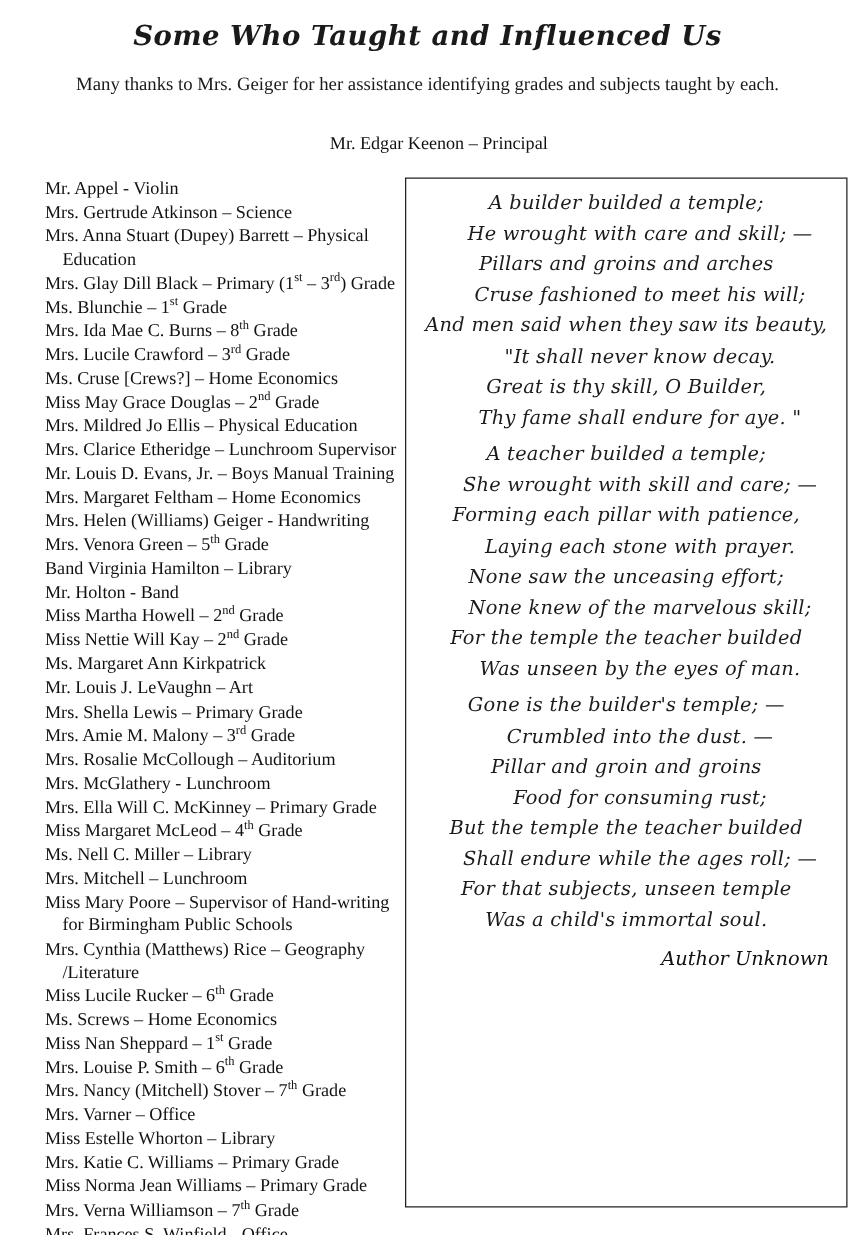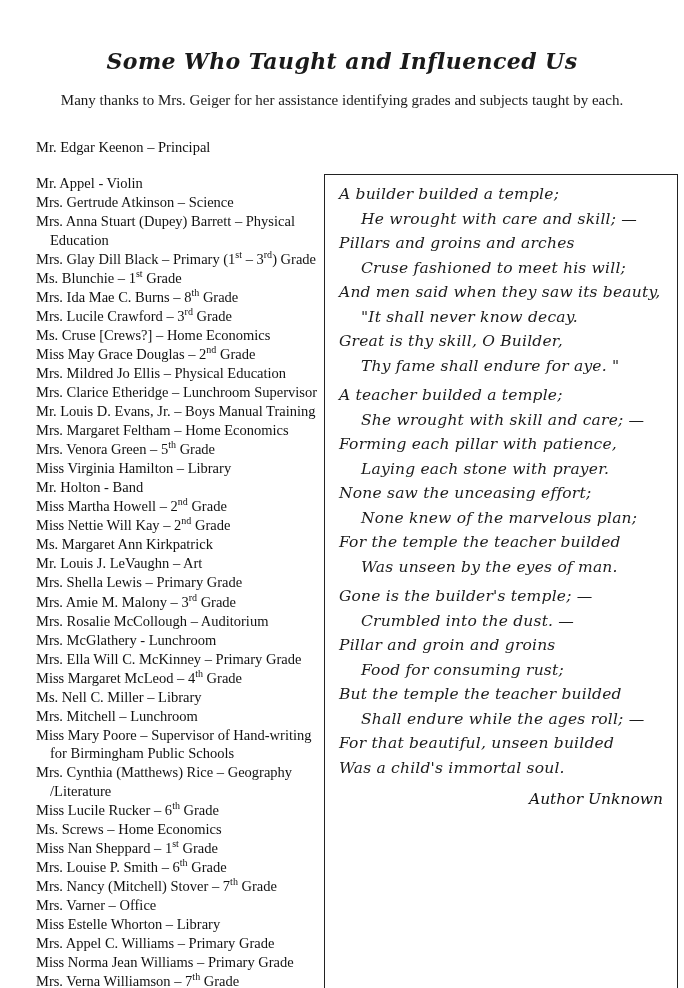--- a/index.html
+++ b/index.html
@@ -14,21 +14,20 @@
     font-family: "Liberation Serif", serif;
     color: #111111;
     overflow: hidden;
   }
   .page {
     position: relative;
     width: 684px;
     height: 768px;
     box-sizing: border-box;
     padding: 10px 18px 0 18px;
-    margin-top: 32px;
   }
   .title {
     text-align: center;
     font-family: "DejaVu Serif", serif;
     font-weight: bold;
     font-style: italic;
     font-size: 22px;
     letter-spacing: 0.4px;
     margin: 6px 0 0 0;
     color: #1a1a1a;
@@ -36,20 +35,21 @@
   .subtitle {
     text-align: center;
     font-size: 15px;
     margin-top: 18px;
     color: #1a1a1a;
   }
   .principal {
     margin-top: 30px;
     margin-left: 18px;
     font-size: 14.5px;
+    text-align: center;
   }
   .columns {
     position: relative;
     margin-top: 18px;
   }
   .list {
     position: absolute;
     left: 18px;
     top: 0;
     width: 285px;
@@ -87,20 +87,21 @@
     color: #1b1b1b;
     line-height: 1.0;
     letter-spacing: 0.2px;
   }
   .stanza {
     margin-bottom: 14px;
   }
   .pline {
     margin: 0 0 9px 0;
     white-space: pre-wrap;
+    text-align: center;
   }
   .indent1 { padding-left: 22px; }
   .author {
     text-align: right;
     padding-left: 30px;
     margin-top: 4px;
     font-family: "DejaVu Serif", serif;
     font-style: italic;
     font-size: 15.5px;
   }
@@ -125,22 +126,23 @@
         <div class="list-item"><span class="cont">Mrs. Glay Dill Black – Primary (1<sup>st</sup> – 3<sup>rd</sup>) Grade</span></div>
         <div class="list-item"><span class="cont">Ms. Blunchie – 1<sup>st</sup> Grade</span></div>
         <div class="list-item"><span class="cont">Mrs. Ida Mae C. Burns – 8<sup>th</sup> Grade</span></div>
         <div class="list-item"><span class="cont">Mrs. Lucile Crawford – 3<sup>rd</sup> Grade</span></div>
         <div class="list-item"><span class="cont">Ms. Cruse [Crews?] – Home Economics</span></div>
         <div class="list-item"><span class="cont">Miss May Grace Douglas – 2<sup>nd</sup> Grade</span></div>
         <div class="list-item"><span class="cont">Mrs. Mildred Jo Ellis – Physical Education</span></div>
         <div class="list-item"><span class="cont">Mrs. Clarice Etheridge – Lunchroom Supervisor</span></div>
         <div class="list-item"><span class="cont">Mr. Louis D. Evans, Jr. – Boys Manual Training</span></div>
         <div class="list-item"><span class="cont">Mrs. Margaret Feltham – Home  Economics</span></div>
+        <div class="list-item"><span class="cont">Mrs. Helen (Williams) Geiger - Handwriting</span></div>
         <div class="list-item"><span class="cont">Mrs. Venora Green – 5<sup>th</sup> Grade</span></div>
-        <div class="list-item"><span class="cont">Miss Virginia Hamilton – Library</span></div>
+        <div class="list-item"><span class="cont">Band Virginia Hamilton – Library</span></div>
         <div class="list-item"><span class="cont">Mr. Holton - Band</span></div>
         <div class="list-item"><span class="cont">Miss Martha Howell – 2<sup>nd</sup> Grade</span></div>
         <div class="list-item"><span class="cont">Miss Nettie Will Kay – 2<sup>nd</sup> Grade</span></div>
         <div class="list-item"><span class="cont">Ms. Margaret Ann Kirkpatrick</span></div>
         <div class="list-item"><span class="cont">Mr. Louis J. LeVaughn – Art</span></div>
         <div class="list-item"><span class="cont">Mrs. Shella Lewis – Primary Grade</span></div>
         <div class="list-item"><span class="cont">Mrs. Amie M. Malony – 3<sup>rd</sup> Grade</span></div>
         <div class="list-item"><span class="cont">Mrs. Rosalie McCollough – Auditorium</span></div>
         <div class="list-item"><span class="cont">Mrs. McGlathery - Lunchroom</span></div>
         <div class="list-item"><span class="cont">Mrs. Ella Will C. McKinney – Primary Grade</span></div>
@@ -149,21 +151,21 @@
         <div class="list-item"><span class="cont">Mrs. Mitchell – Lunchroom</span></div>
         <div class="list-item"><span class="cont">Miss Mary Poore – Supervisor of Hand-writing for Birmingham Public Schools</span></div>
         <div class="list-item"><span class="cont">Mrs. Cynthia (Matthews) Rice – Geography /Literature</span></div>
         <div class="list-item"><span class="cont">Miss Lucile Rucker – 6<sup>th</sup> Grade</span></div>
         <div class="list-item"><span class="cont">Ms. Screws – Home Economics</span></div>
         <div class="list-item"><span class="cont">Miss Nan Sheppard – 1<sup>st</sup> Grade</span></div>
         <div class="list-item"><span class="cont">Mrs. Louise P. Smith – 6<sup>th</sup> Grade</span></div>
         <div class="list-item"><span class="cont">Mrs. Nancy (Mitchell) Stover – 7<sup>th</sup> Grade</span></div>
         <div class="list-item"><span class="cont">Mrs. Varner – Office</span></div>
         <div class="list-item"><span class="cont">Miss Estelle Whorton – Library</span></div>
-        <div class="list-item"><span class="cont">Mrs. Appel C. Williams – Primary Grade</span></div>
+        <div class="list-item"><span class="cont">Mrs. Katie C. Williams – Primary Grade</span></div>
         <div class="list-item"><span class="cont">Miss Norma Jean Williams – Primary Grade</span></div>
         <div class="list-item"><span class="cont">Mrs. Verna Williamson – 7<sup>th</sup> Grade</span></div>
         <div class="list-item"><span class="cont">Mrs. Frances S. Winfield - Office</span></div>
       </div>
 
     <div class="poem-box">
       <div class="poem-inner" id="poem-inner">
           <div class="stanza">
             <div class="pline">A builder builded a temple;</div>
             <div class="pline indent1">He wrought with care and skill; —</div>
@@ -173,32 +175,32 @@
             <div class="pline indent1">"It shall never know decay.</div>
             <div class="pline">Great is thy skill, O Builder,</div>
             <div class="pline indent1">Thy fame shall endure for aye. "</div>
           </div>
           <div class="stanza">
             <div class="pline">A teacher builded a temple;</div>
             <div class="pline indent1">She wrought with skill and care; —</div>
             <div class="pline">Forming each pillar with patience,</div>
             <div class="pline indent1">Laying each stone with prayer.</div>
             <div class="pline">None saw the unceasing effort;</div>
-            <div class="pline indent1">None knew of the marvelous plan;</div>
+            <div class="pline indent1">None knew of the marvelous skill;</div>
             <div class="pline">For the temple the teacher builded</div>
             <div class="pline indent1">Was unseen by the eyes of man.</div>
           </div>
           <div class="stanza">
             <div class="pline">Gone is the builder's temple; —</div>
             <div class="pline indent1">Crumbled into the dust. —</div>
             <div class="pline">Pillar and groin and groins</div>
             <div class="pline indent1">Food for consuming rust;</div>
             <div class="pline">But the temple the teacher builded</div>
             <div class="pline indent1">Shall endure while the ages roll; —</div>
-            <div class="pline">For that beautiful, unseen builded</div>
+            <div class="pline">For that subjects, unseen temple</div>
             <div class="pline">Was a child's immortal soul.</div>
           </div>
         </div>
       <div class="author">Author Unknown</div>
     </div>
 
   </div>
 </div>
 
 </body></html>

